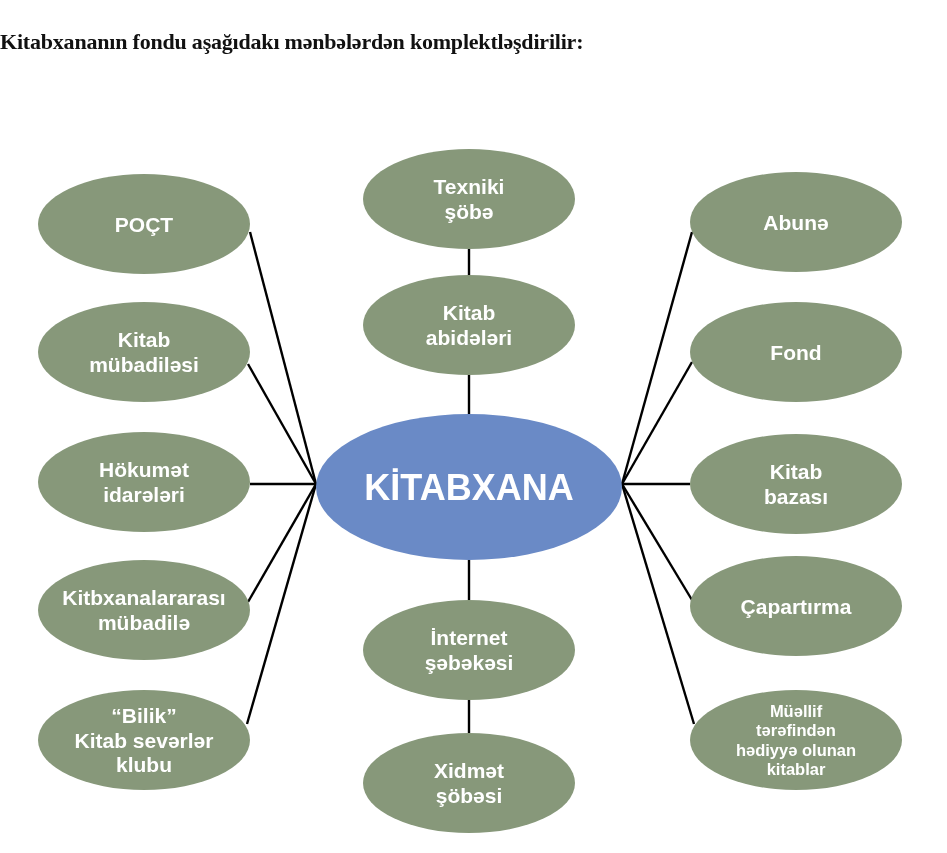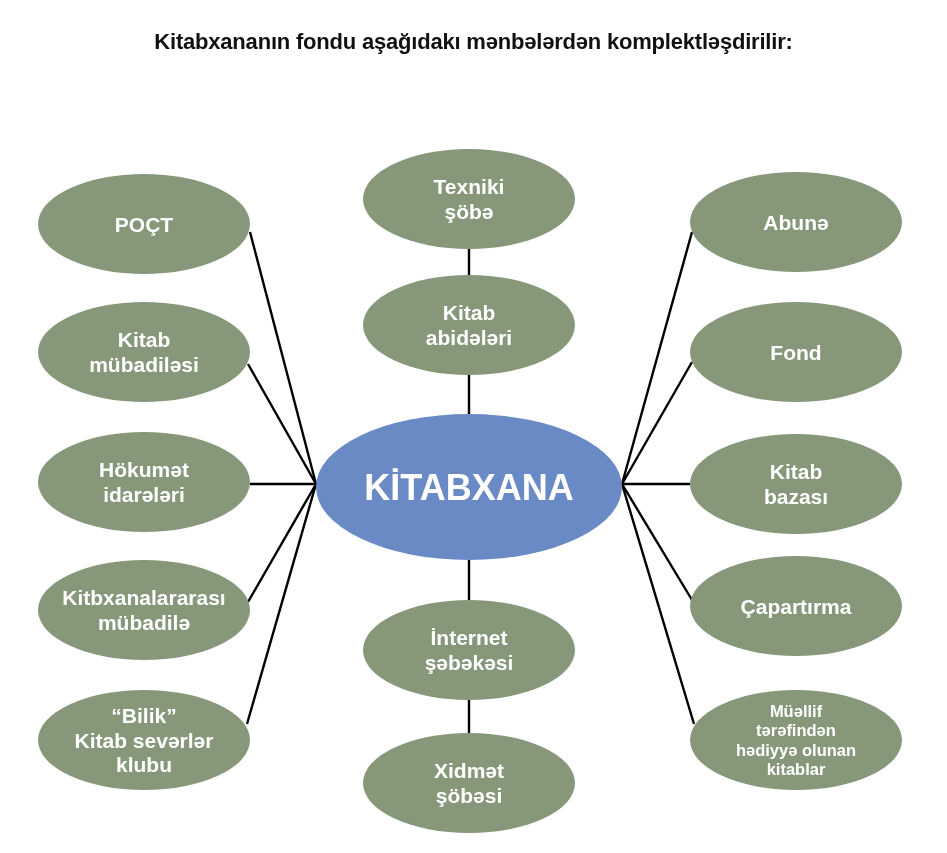--- a/index.html
+++ b/index.html
@@ -12,22 +12,22 @@
       height: 853px;
       position: relative;
       overflow: hidden;
       font-family: "Liberation Sans", sans-serif;
     }
     #title {
       position: absolute;
       left: 0;
       top: 29px;
       width: 947px;
-      text-align: center;
-      font-family: Liberation Sans, sans-serif;
+      text-align: left;
+      font-family: Liberation Serif, serif;
       font-weight: bold;
       font-size: 22px;
       color: #111111;
       letter-spacing: -0.2px;
     }
     #diagram {
       position: absolute;
       left: 0;
       top: 0;
       width: 947px;

